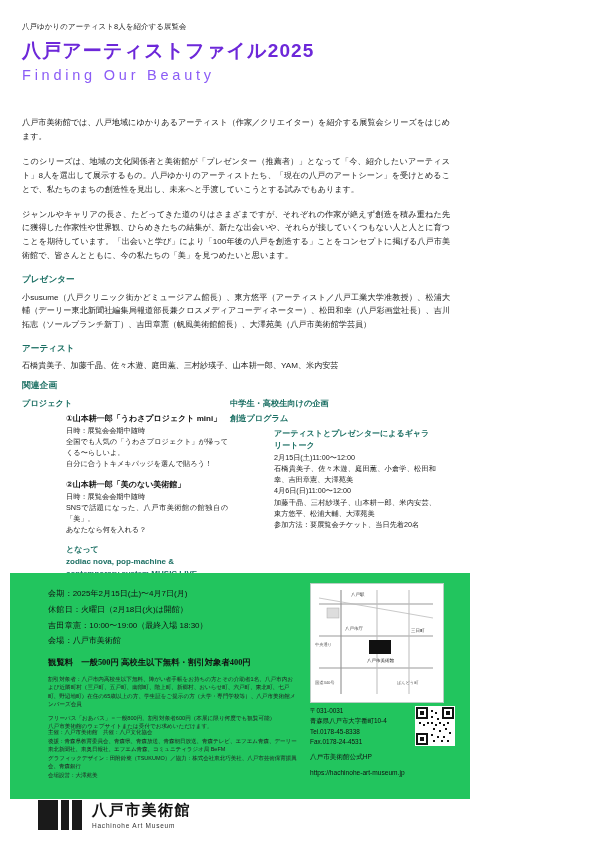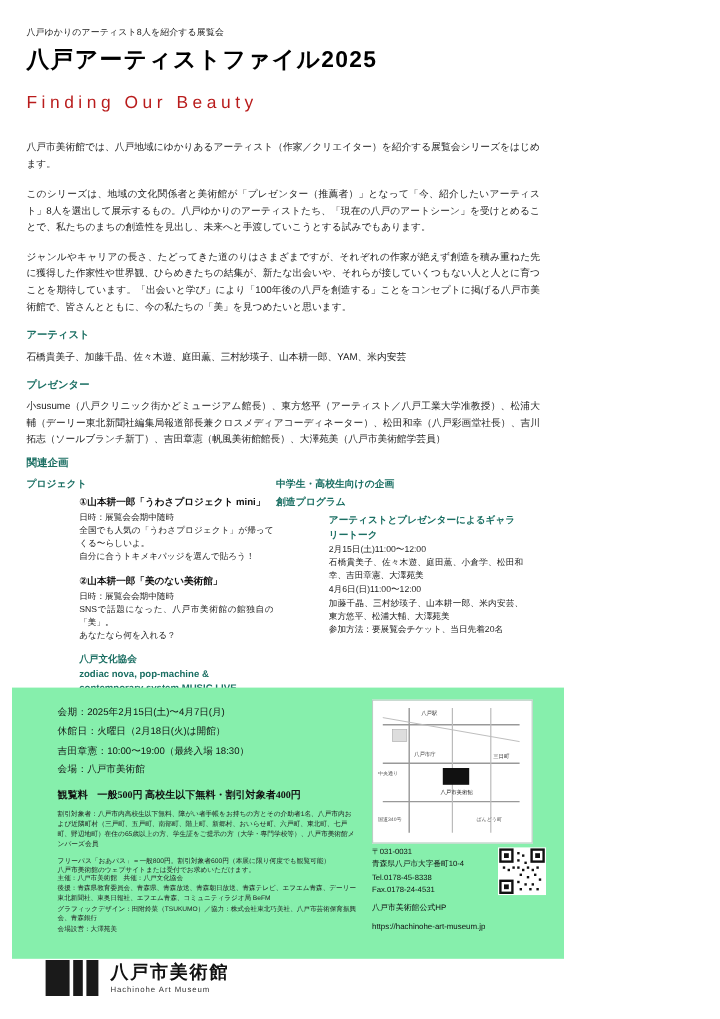--- a/index.html
+++ b/index.html
@@ -10,22 +10,22 @@
     color:#1a1a1a;
     overflow:hidden;
   }
   .page{position:relative;width:600px;height:849px;background:#fdfdfb;}
 
   
   .left{position:absolute;left:0;top:0;width:470px;height:849px;background:#ffffff;}
 
   .lead{position:absolute;left:22px;top:22px;width:425px;}
   .kicker{font-size:7.4px;letter-spacing:.02em;color:#222;margin-bottom:7px;}
-  .title-main{font-size:19px;font-weight:700;letter-spacing:.06em;color:#000000;line-height:1.25;}
-  .title-sub{font-size:14.5px;letter-spacing:.26em;color:#b91c1c;margin-top:15px;font-weight:400;}
+  .title-main{font-size:19px;font-weight:700;letter-spacing:.06em;color:#6d28d9;line-height:1.25;}
+  .title-sub{font-size:14.5px;letter-spacing:.26em;color:#8b5cf6;margin-top:4px;font-weight:400;}
 
   .body-copy{position:absolute;left:22px;top:88px;width:428px;font-size:8.1px;line-height:1.72;color:#1d1d1d;text-align:justify;margin-top:28px;}
   .body-copy p{margin:0 0 11px 0;}
 
   .sec-head{font-size:8.6px;font-weight:700;color:#1b6f63;margin:0 0 4px 0;}
   .roster{position:absolute;left:22px;top:272px;width:428px;font-size:8.1px;line-height:1.7;color:#1d1d1d;text-align:justify;}
   .roster .grp{margin-bottom:9px;}
 
   .events{position:absolute;left:22px;top:380px;width:428px;}
   .events .ev-title{font-size:8.8px;font-weight:700;color:#1b6f63;margin-bottom:6px;}
@@ -34,21 +34,21 @@
   .ev-colhead{font-size:8.2px;font-weight:700;color:#1b6f63;margin-bottom:4px;}
   .ev-item{margin-bottom:9px;margin-left:44px;}
   .ev-name{font-size:8px;font-weight:700;color:#1b6f63;line-height:1.5;}
   .ev-name.black{color:#111;}
   .ev-body{font-size:7.2px;line-height:1.55;color:#222;text-align:justify;}
 
   
   .music .ev-name{color:#1b6f63;}
 
   
-  .infopanel{position:absolute;left:10px;top:573px;width:479px;height:226px;background:#86efac;}
+  .infopanel{position:absolute;left:10px;top:573px;width:479px;height:226px;background:#22c55e;}
   .info-left{position:absolute;left:38px;top:14px;width:250px;font-size:8px;line-height:1.85;color:#111;}
   .info-left .row{margin-bottom:1px;}
   .info-left .lbl{letter-spacing:.04em;}
   .fees{margin-top:7px;font-size:8px;line-height:1.6;}
   .fees strong{font-size:8.4px;font-family:Liberation Serif, serif;}
   .fine{margin-top:5px;font-size:5.6px;line-height:1.5;color:#222;}
 
   .map{position:absolute;left:300px;top:10px;width:132px;height:118px;background:#ffffff;border:1px solid #b9cfc4;}
   .map svg{display:block;}
 
@@ -84,26 +84,26 @@
     </div>
 
     <div class="body-copy">
       <p>八戸市美術館では、八戸地域にゆかりあるアーティスト（作家／クリエイター）を紹介する展覧会シリーズをはじめます。</p>
       <p>このシリーズは、地域の文化関係者と美術館が「プレゼンター（推薦者）」となって「今、紹介したいアーティスト」8人を選出して展示するもの。八戸ゆかりのアーティストたち、「現在の八戸のアートシーン」を受けとめることで、私たちのまちの創造性を見出し、未来へと手渡していこうとする試みでもあります。</p>
       <p>ジャンルやキャリアの長さ、たどってきた道のりはさまざまですが、それぞれの作家が絶えず創造を積み重ねた先に獲得した作家性や世界観、ひらめきたちの結集が、新たな出会いや、それらが接していくつもない人と人とに育つことを期待しています。「出会いと学び」により「100年後の八戸を創造する」ことをコンセプトに掲げる八戸市美術館で、皆さんとともに、今の私たちの「美」を見つめたいと思います。</p>
     </div>
 
     <div class="roster">
       <div class="grp">
+        <div class="sec-head">プレゼンター</div>
+        <div>小susume（八戸クリニック街かどミュージアム館長）、東方悠平（アーティスト／八戸工業大学准教授）、松浦大輔（デーリー東北新聞社編集局報道部長兼クロスメディアコーディネーター）、松田和幸（八戸彩画堂社長）、吉川拓志（ソールブランチ新丁）、吉田章憲（帆風美術館館長）、大澤苑美（八戸市美術館学芸員）</div>
+      </div>
+      <div class="grp">
         <div class="sec-head">アーティスト</div>
         <div>石橋貴美子、加藤千晶、佐々木遊、庭田薫、三村紗瑛子、山本耕一郎、YAM、米内安芸</div>
-      </div>
-      <div class="grp">
-        <div class="sec-head">プレゼンター</div>
-        <div>小susume（八戸クリニック街かどミュージアム館長）、東方悠平（アーティスト／八戸工業大学准教授）、松浦大輔（デーリー東北新聞社編集局報道部長兼クロスメディアコーディネーター）、松田和幸（八戸彩画堂社長）、吉川拓志（ソールブランチ新丁）、吉田章憲（帆風美術館館長）、大澤苑美（八戸市美術館学芸員）</div>
       </div>
     </div>
 
     <div class="events">
       <div class="ev-title">関連企画</div>
       <div class="ev-cols">
         <div class="ev-col">
           <div class="ev-colhead">プロジェクト</div>
           <div class="ev-item">
             <div class="ev-name black">①山本耕一郎「うわさプロジェクト mini」</div>
@@ -111,21 +111,21 @@
 全国でも人気の「うわさプロジェクト」が帰ってくる〜らしいよ。
 自分に合うトキメキパッジを選んで貼ろう！</div>
           </div>
           <div class="ev-item">
             <div class="ev-name black">②山本耕一郎「美のない美術館」</div>
             <div class="ev-body" style="white-space:pre-line">日時：展覧会会期中随時
 SNSで話題になった、八戸市美術館の館独自の「美」。
 あなたなら何を入れる？</div>
           </div>
           <div class="ev-item music">
-            <div class="ev-name">八戸文化協会</div>
+            <div class="ev-name">となって</div>
             <div class="ev-name" style="white-space:pre-line">zodiac nova, pop-machine &amp;
 contemporary system MUSIC LIVE</div>
             <div class="ev-body" style="white-space:pre-line">日時：2月24日(月)18:00〜19:00
 申込方法：要展覧会チケット、当日先着30名</div>
           </div>
         </div>
         <div class="ev-col">
           <div class="ev-colhead">中学生・高校生向けの企画</div>
           <div class="ev-colhead">創造プログラム</div>
           <div class="ev-item">

